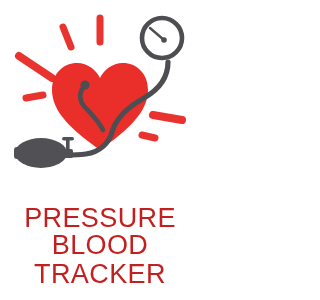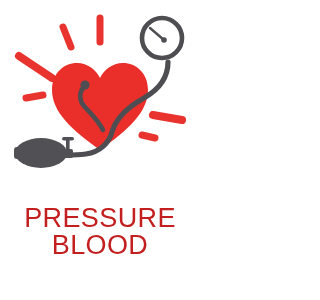--- a/index.html
+++ b/index.html
@@ -97,15 +97,16 @@
       <rect x="63" y="149" width="10" height="9" rx="2" fill="#505055"></rect>
       <rect x="66" y="140" width="3.6" height="10" fill="#505055"></rect>
       <rect x="62" y="137" width="12" height="3.6" rx="1.8" fill="#505055"></rect>
     </g>
 
   </svg>
 
   <div id="title-block">
     <span class="title-line l2">PRESSURE</span>
     <span class="title-line l1">BLOOD</span>
+    <span class="title-line l3">TRACKER</span>
   </div>
 
 </div>
 
 </body></html>

